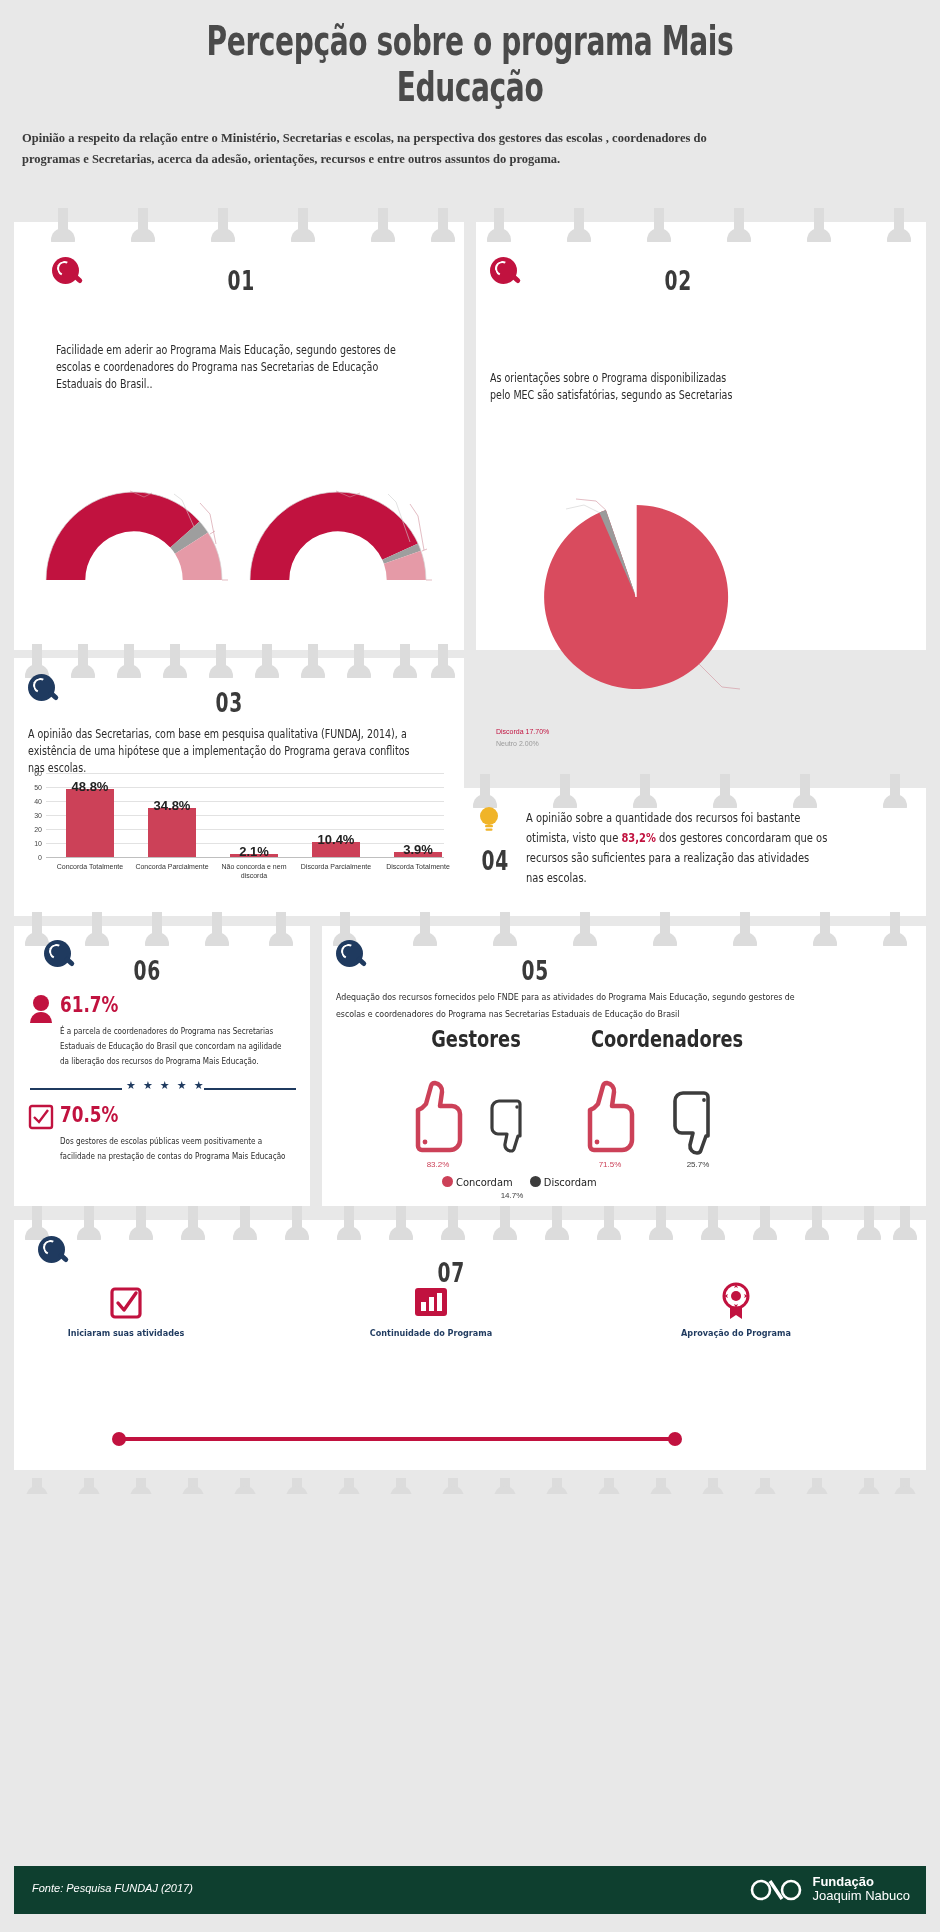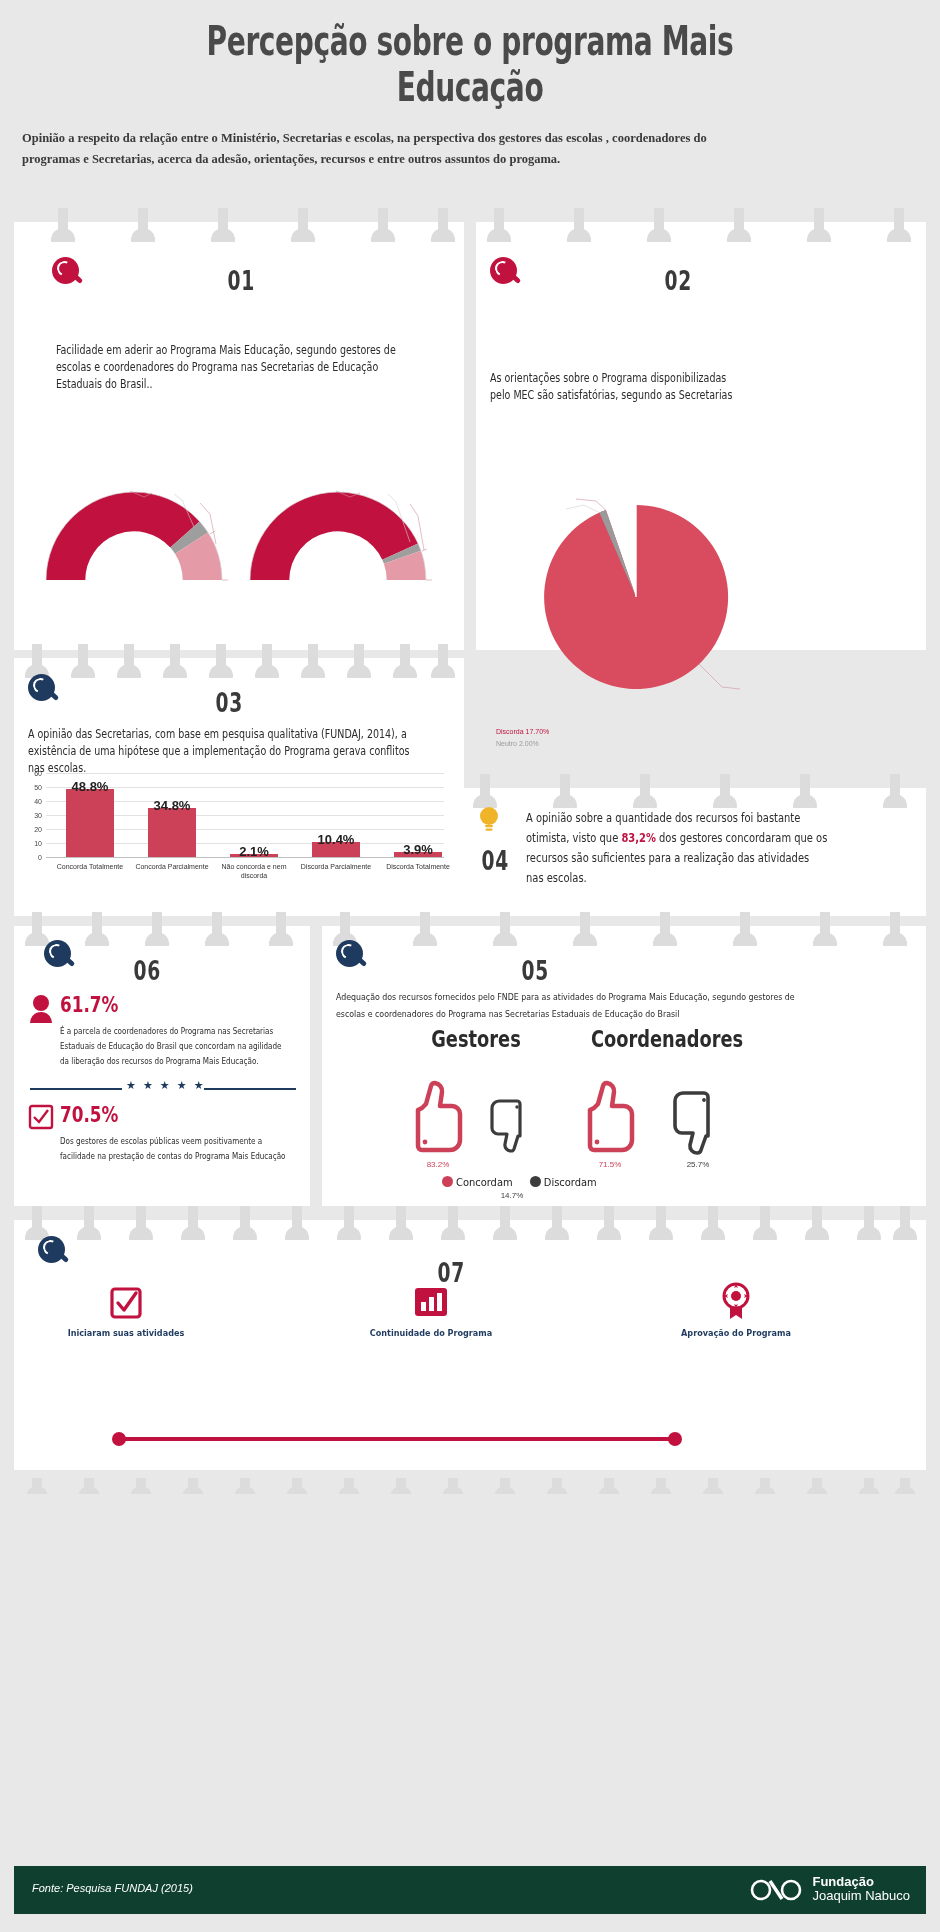--- a/index.html
+++ b/index.html
@@ -444,21 +444,21 @@
       <div class="tooth" style="left:590px"></div>
     <div class="tooth" style="left:642px"></div>
       <div class="tooth" style="left:694px"></div>
     <div class="tooth" style="left:746px"></div>
       <div class="tooth" style="left:798px"></div>
     <div class="tooth" style="left:850px"></div>
       <div class="tooth" style="left:886px"></div>
   </div>
 
   <div class="footer">
-    <div class="fsrc">Fonte: Pesquisa FUNDAJ (2015)</div>
+    <div class="fsrc">Fonte: Pesquisa FUNDAJ (2017)</div>
     <svg width="52" height="30" style="position:absolute;right:124px;top:9px;">
       <circle cx="11" cy="15" r="9" fill="none" stroke="#fff" stroke-width="2.6"></circle>
       <circle cx="41" cy="15" r="9" fill="none" stroke="#fff" stroke-width="2.6"></circle>
       <path d="M 20 6 L 32 24" stroke="#fff" stroke-width="3.4"></path>
     </svg>
     <div class="flogo">
       <div style="font-size:13px;font-weight:bold;">Fundação</div>
       <div style="font-size:13px;">Joaquim Nabuco</div>
     </div>
   </div>

